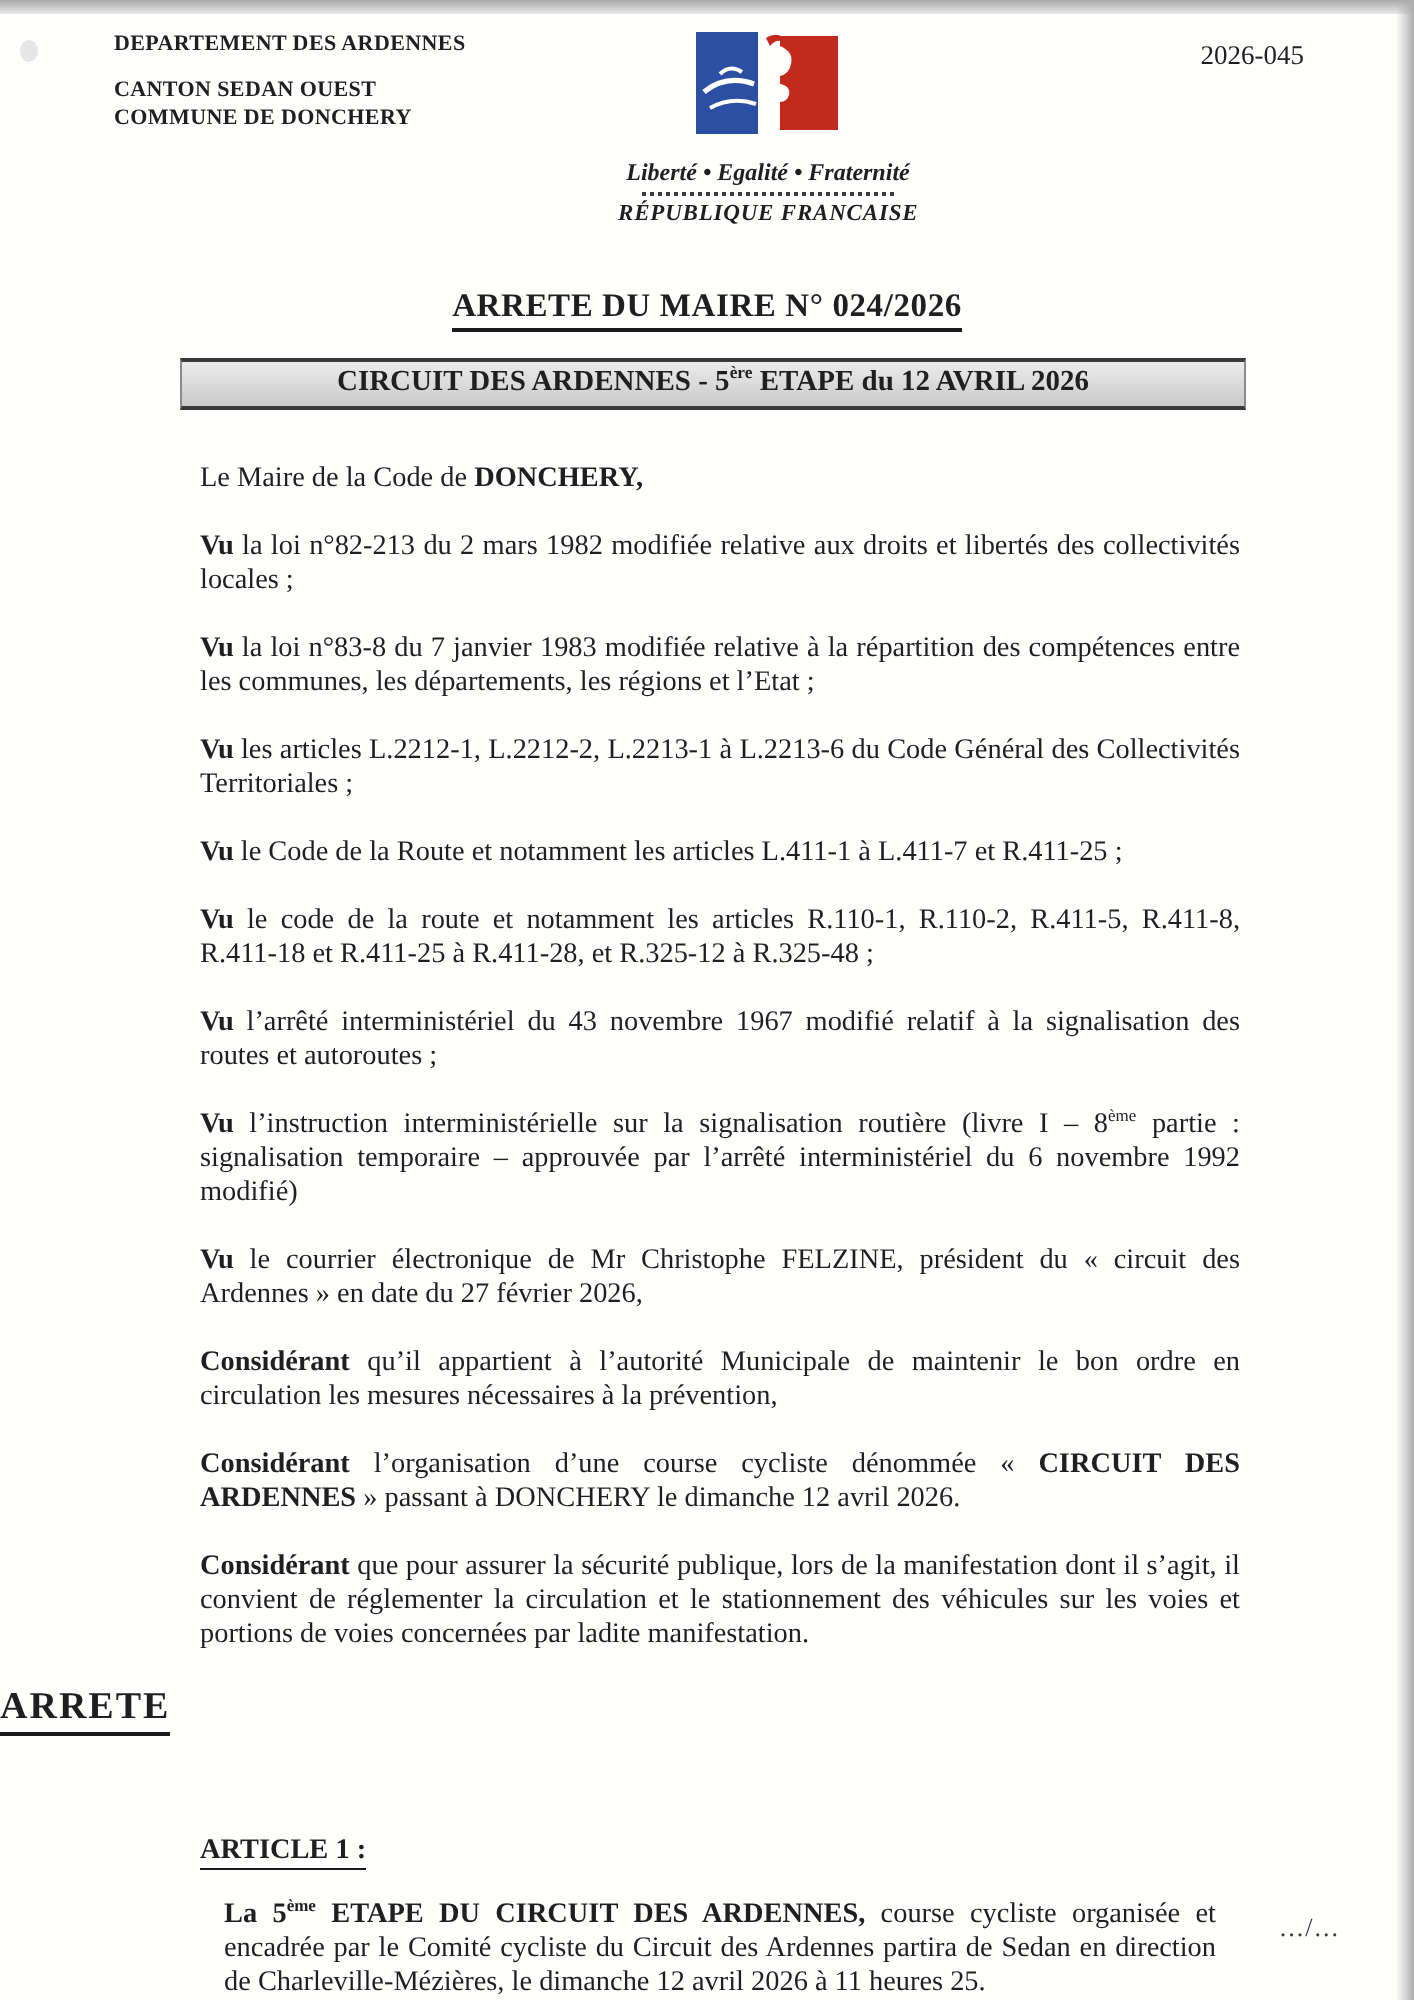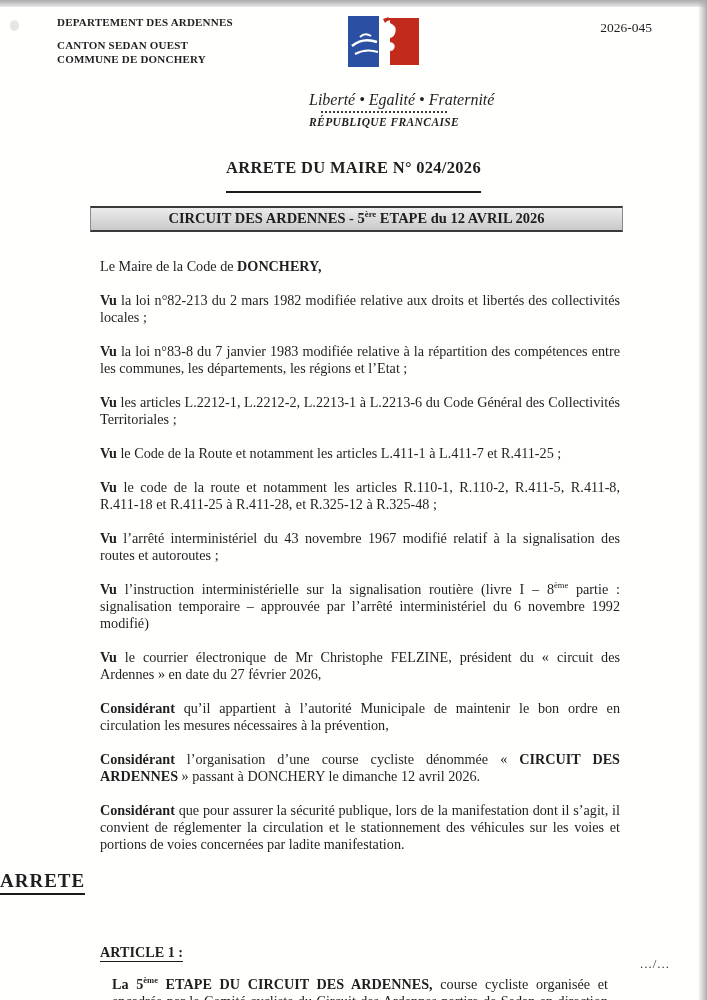--- a/index.html
+++ b/index.html
@@ -21,29 +21,29 @@
                 background:#dcdcdc; border-radius:50%; opacity:.7; }
 
   
   .header { display:flex; align-items:flex-start; padding-top:15px; }
   .header-left { margin-left:57px; width:228px;
                  font-weight:bold; font-size:11px; letter-spacing:.2px; }
   .hl-department { margin-bottom:9px; }
   .hl-line { line-height:14px; }
   .header-center { margin-left:24px; width:150px; text-align:center; }
   .logo-svg { display:block; margin:0 auto; }
-  .logo-motto { font-size:16px; font-weight:normal; font-style:italic; margin-top:20px; white-space:nowrap; }
+  .logo-motto { font-size:12px; font-weight:bold; font-style:italic; margin-top:8px; white-space:nowrap; }
   .logo-dashes { width:126px; margin:2px auto 3px; border-bottom:2px dotted #3c3c3c; }
   .logo-republic { font-size:11.5px; font-weight:bold; font-style:italic; letter-spacing:.4px; white-space:nowrap; }
   .header-right { margin-left:auto; margin-right:55px; margin-top:5px; font-size:13.5px; }
 
   
   .title-row { text-align:center; margin-top:30px; }
   .doc-title { display:inline-block; font-size:16.5px; font-weight:bold; letter-spacing:.3px;
-               border-bottom:2px solid #1a1a1a; padding-bottom:13px; }
+               border-bottom:2px solid #1a1a1a; padding-bottom:1px; }
   .banner { box-sizing:border-box; margin-left:90px; margin-top:13px; width:533px;
             background:linear-gradient(to bottom,#ececec,#c9c9c9);
             border-top:2px solid #3a3a3a; border-bottom:2px solid #3a3a3a;
             border-left:1px solid #8a8a8a; border-right:1px solid #8a8a8a;
             text-align:center; font-size:14.5px; padding:2px 0 3px; }
   .banner .b { font-weight:bold; }
 
   
   .body-text { margin:26px 87px 0 100px; }
   .para { font-size:14.2px; line-height:17px; margin:0 0 17px; text-align:justify; }

